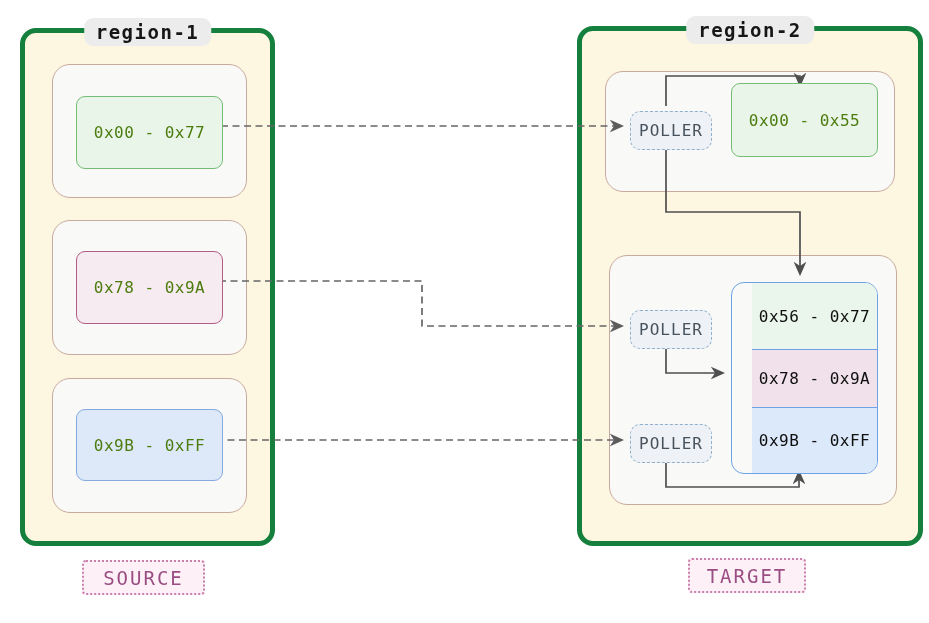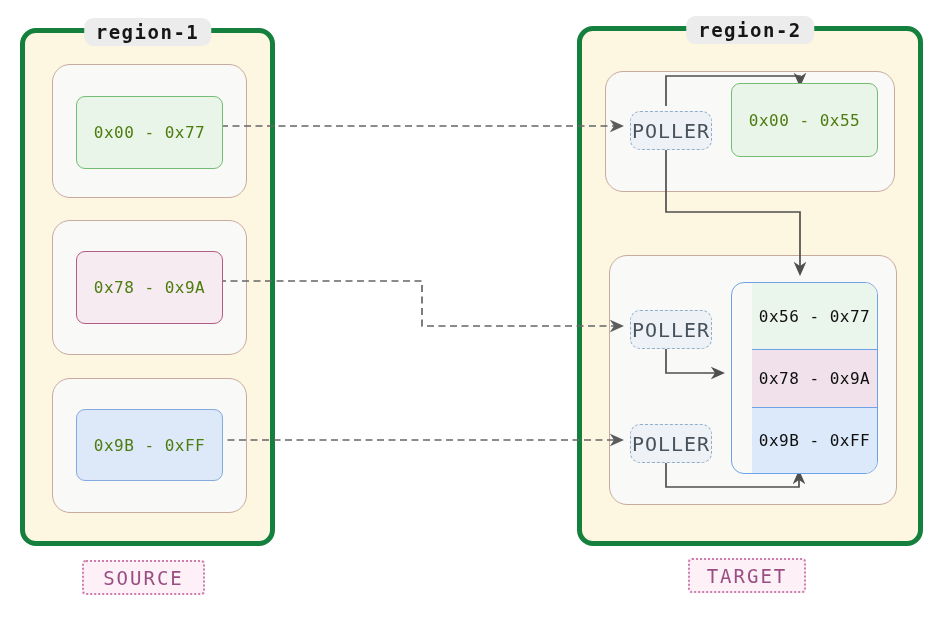--- a/index.html
+++ b/index.html
@@ -22,21 +22,21 @@
     position:absolute;display:flex;align-items:center;justify-content:center;
     border-radius:9px;font-size:16px;letter-spacing:0.5px;color:#4d7c0f;z-index:3;
     box-sizing:border-box;
   }
   .block.green{background:#e9f5e9;border:1.5px solid #74bd74;}
   .block.pink {background:#f7ebf2;border:1.5px solid #b25d84;}
   .block.blue {background:#dde9f9;border:1.5px solid #85aae0;}
   .poller{
     position:absolute;display:flex;align-items:center;justify-content:center;
     background:#eef1f5;border:1.6px dashed #8fb0cc;border-radius:10px;
-    font-size:20px;letter-spacing:1px;color:#47525c;z-index:3;box-sizing:border-box;
+    font-size:16px;letter-spacing:1px;color:#47525c;z-index:3;box-sizing:border-box;
   }
   .stack{
     position:absolute;border:1.5px solid #6da2e8;border-radius:13px;overflow:hidden;
     z-index:3;box-sizing:border-box;display:flex;flex-direction:column;padding-left:20px;
   }
   .seg{
     display:flex;align-items:center;justify-content:center;
     font-size:16px;letter-spacing:0.5px;color:#101010;box-sizing:border-box;
   }
   .seg.green{background:#eaf5ec;height:66px;}

